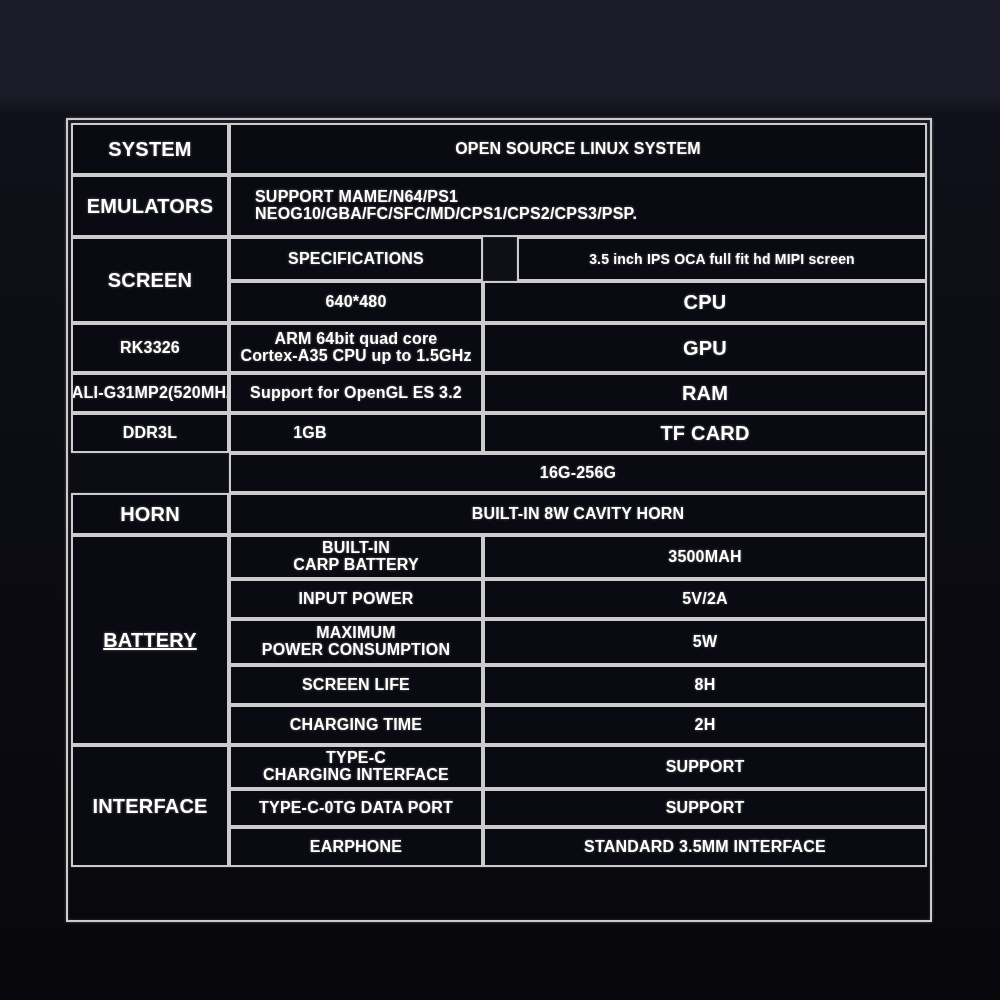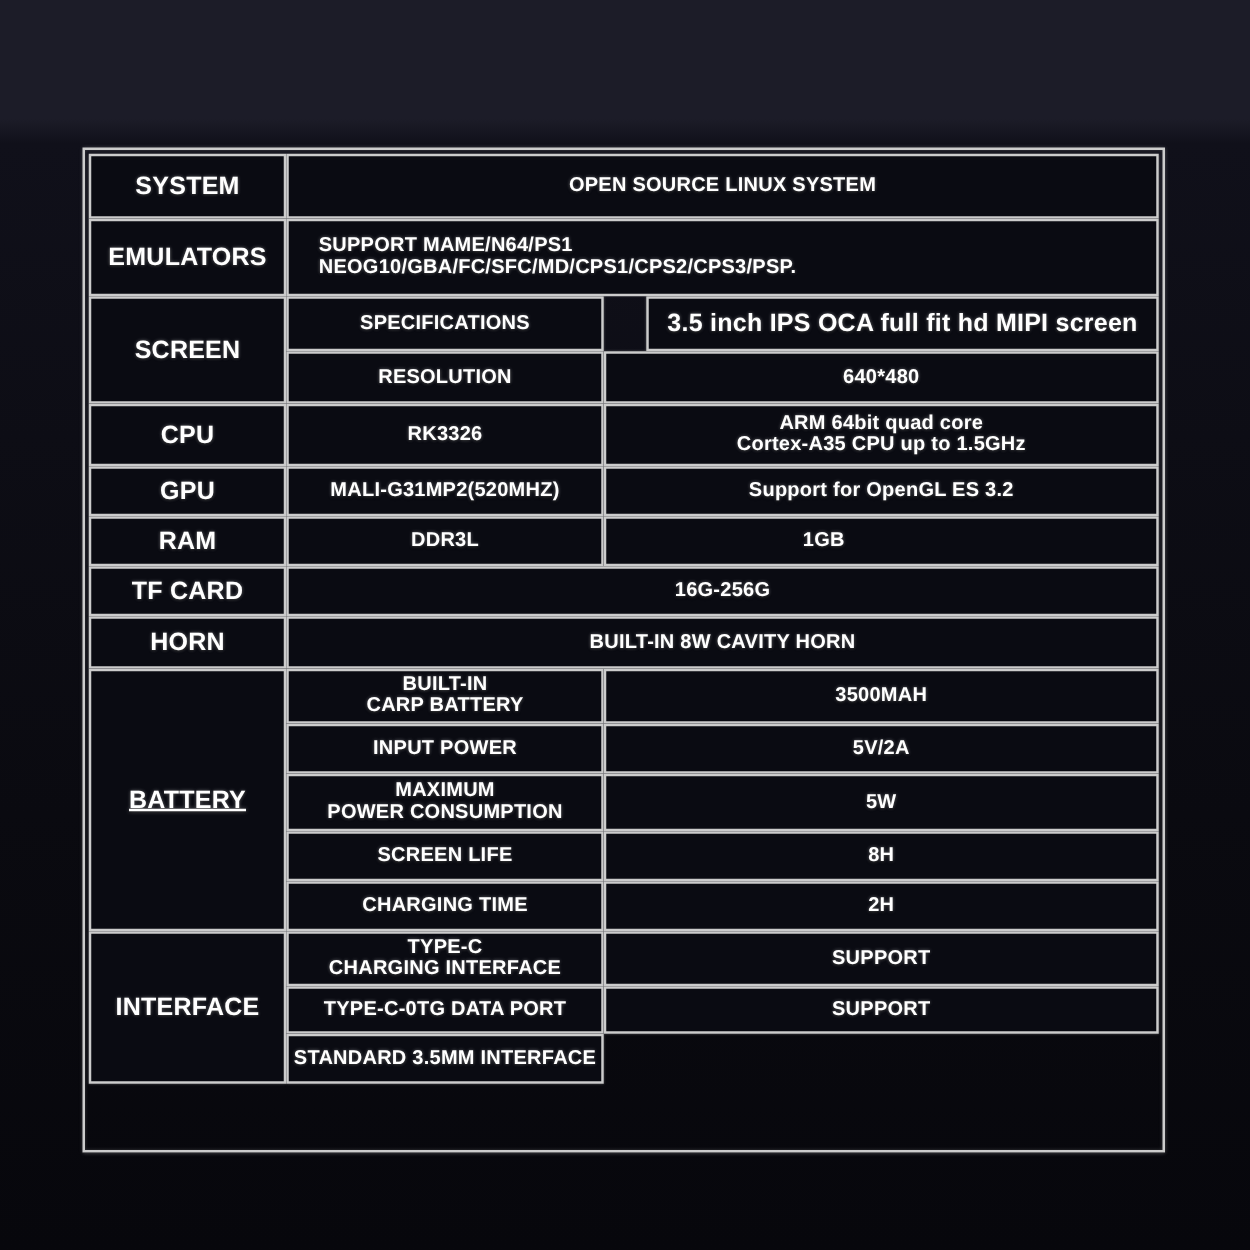--- a/index.html
+++ b/index.html
@@ -41,41 +41,40 @@
     letter-spacing:.2px;
     text-shadow:0 0 3px rgba(255,255,255,.4),0 1px 2px rgba(0,0,0,.7);
     overflow:hidden;white-space:nowrap;
   }
   .lab{font-size:20px;}
   .c23{grid-column:2 / 4;}
   .rs2{grid-row:span 2;}
   .rs3{grid-row:span 3;}
   .rs5{grid-row:span 5;text-decoration:underline;}
   .left{align-items:flex-start;text-align:left;padding-left:24px;}
-  .fs18{font-size:20px;margin-left:34px;}
+  .fs18{font-size:14px;margin-left:34px;}
   .nudge-left{padding-right:92px;}
 </style>
 </head>
 <body>
 
 <div class="spec-table">
 
   <div class="cell lab">SYSTEM</div>
   <div class="cell c23">OPEN SOURCE LINUX SYSTEM</div>
 
   <div class="cell lab">EMULATORS</div>
   <div class="cell c23 left">
     <div>SUPPORT MAME/N64/PS1</div>
     <div>NEOG10/GBA/FC/SFC/MD/CPS1/CPS2/CPS3/PSP.</div>
   </div>
 
   <div class="cell lab rs2">SCREEN</div>
   <div class="cell">SPECIFICATIONS</div>
   <div class="cell fs18">3.5 inch IPS OCA full fit hd MIPI screen</div>
-  <div class="cell">RESOLUTION</div>
   <div class="cell">640*480</div>
 
   <div class="cell lab">CPU</div>
   <div class="cell">RK3326</div>
   <div class="cell">
     <div>ARM 64bit quad core</div>
     <div>Cortex-A35 CPU up to 1.5GHz</div>
   </div>
 
   <div class="cell lab">GPU</div>
@@ -117,15 +116,16 @@
   <div class="cell lab rs3">INTERFACE</div>
   <div class="cell">
     <div>TYPE-C</div>
     <div>CHARGING INTERFACE</div>
   </div>
   <div class="cell">SUPPORT</div>
 
   <div class="cell">TYPE-C-0TG DATA PORT</div>
   <div class="cell">SUPPORT</div>
 
+  <div class="cell">EARPHONE</div>
   <div class="cell">STANDARD 3.5MM INTERFACE</div>
 
 </div>
 
 </body></html>

